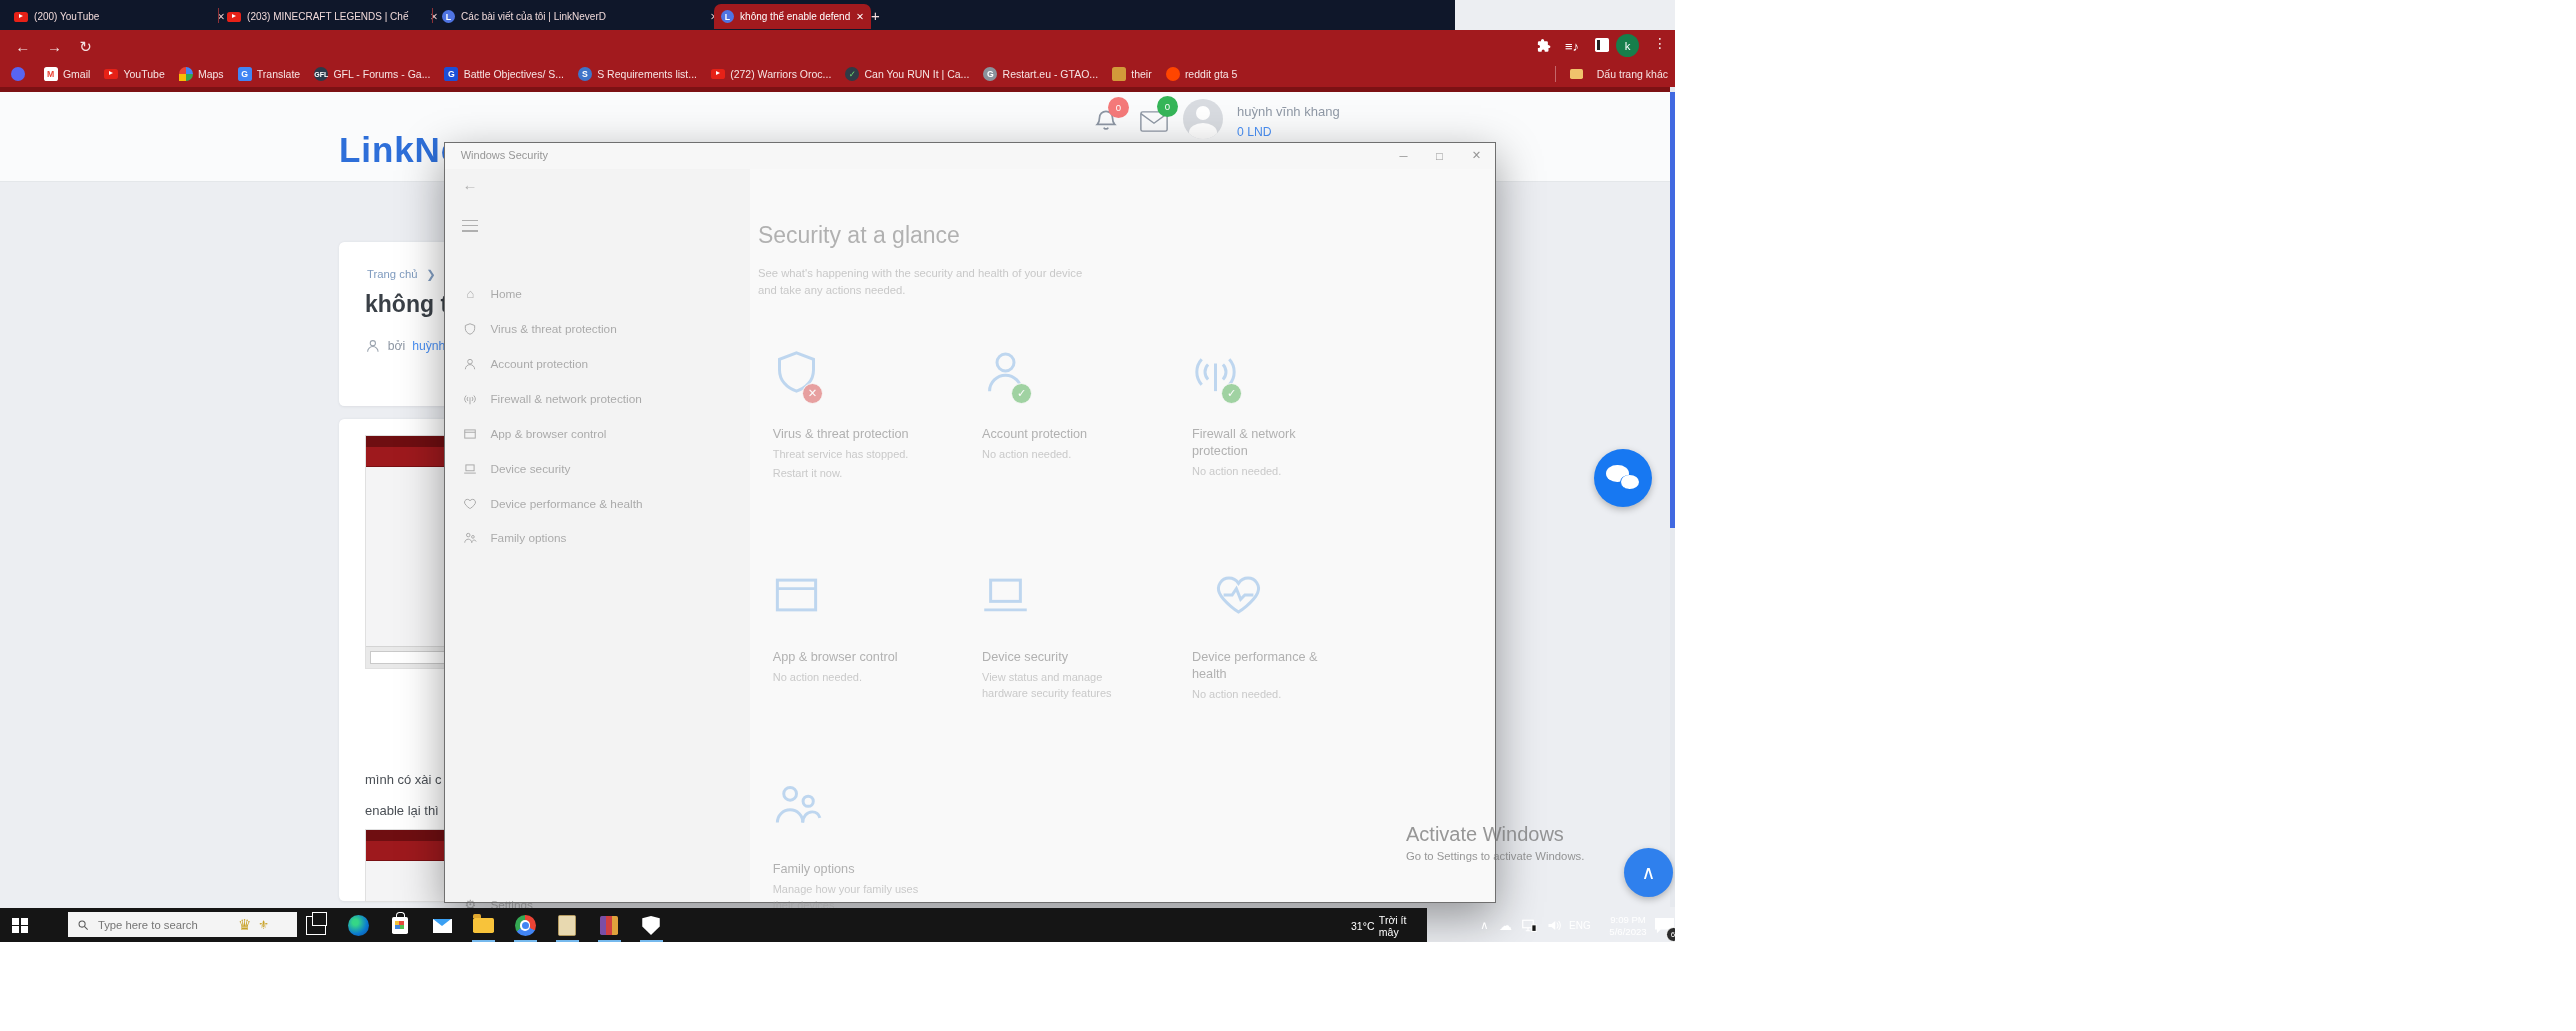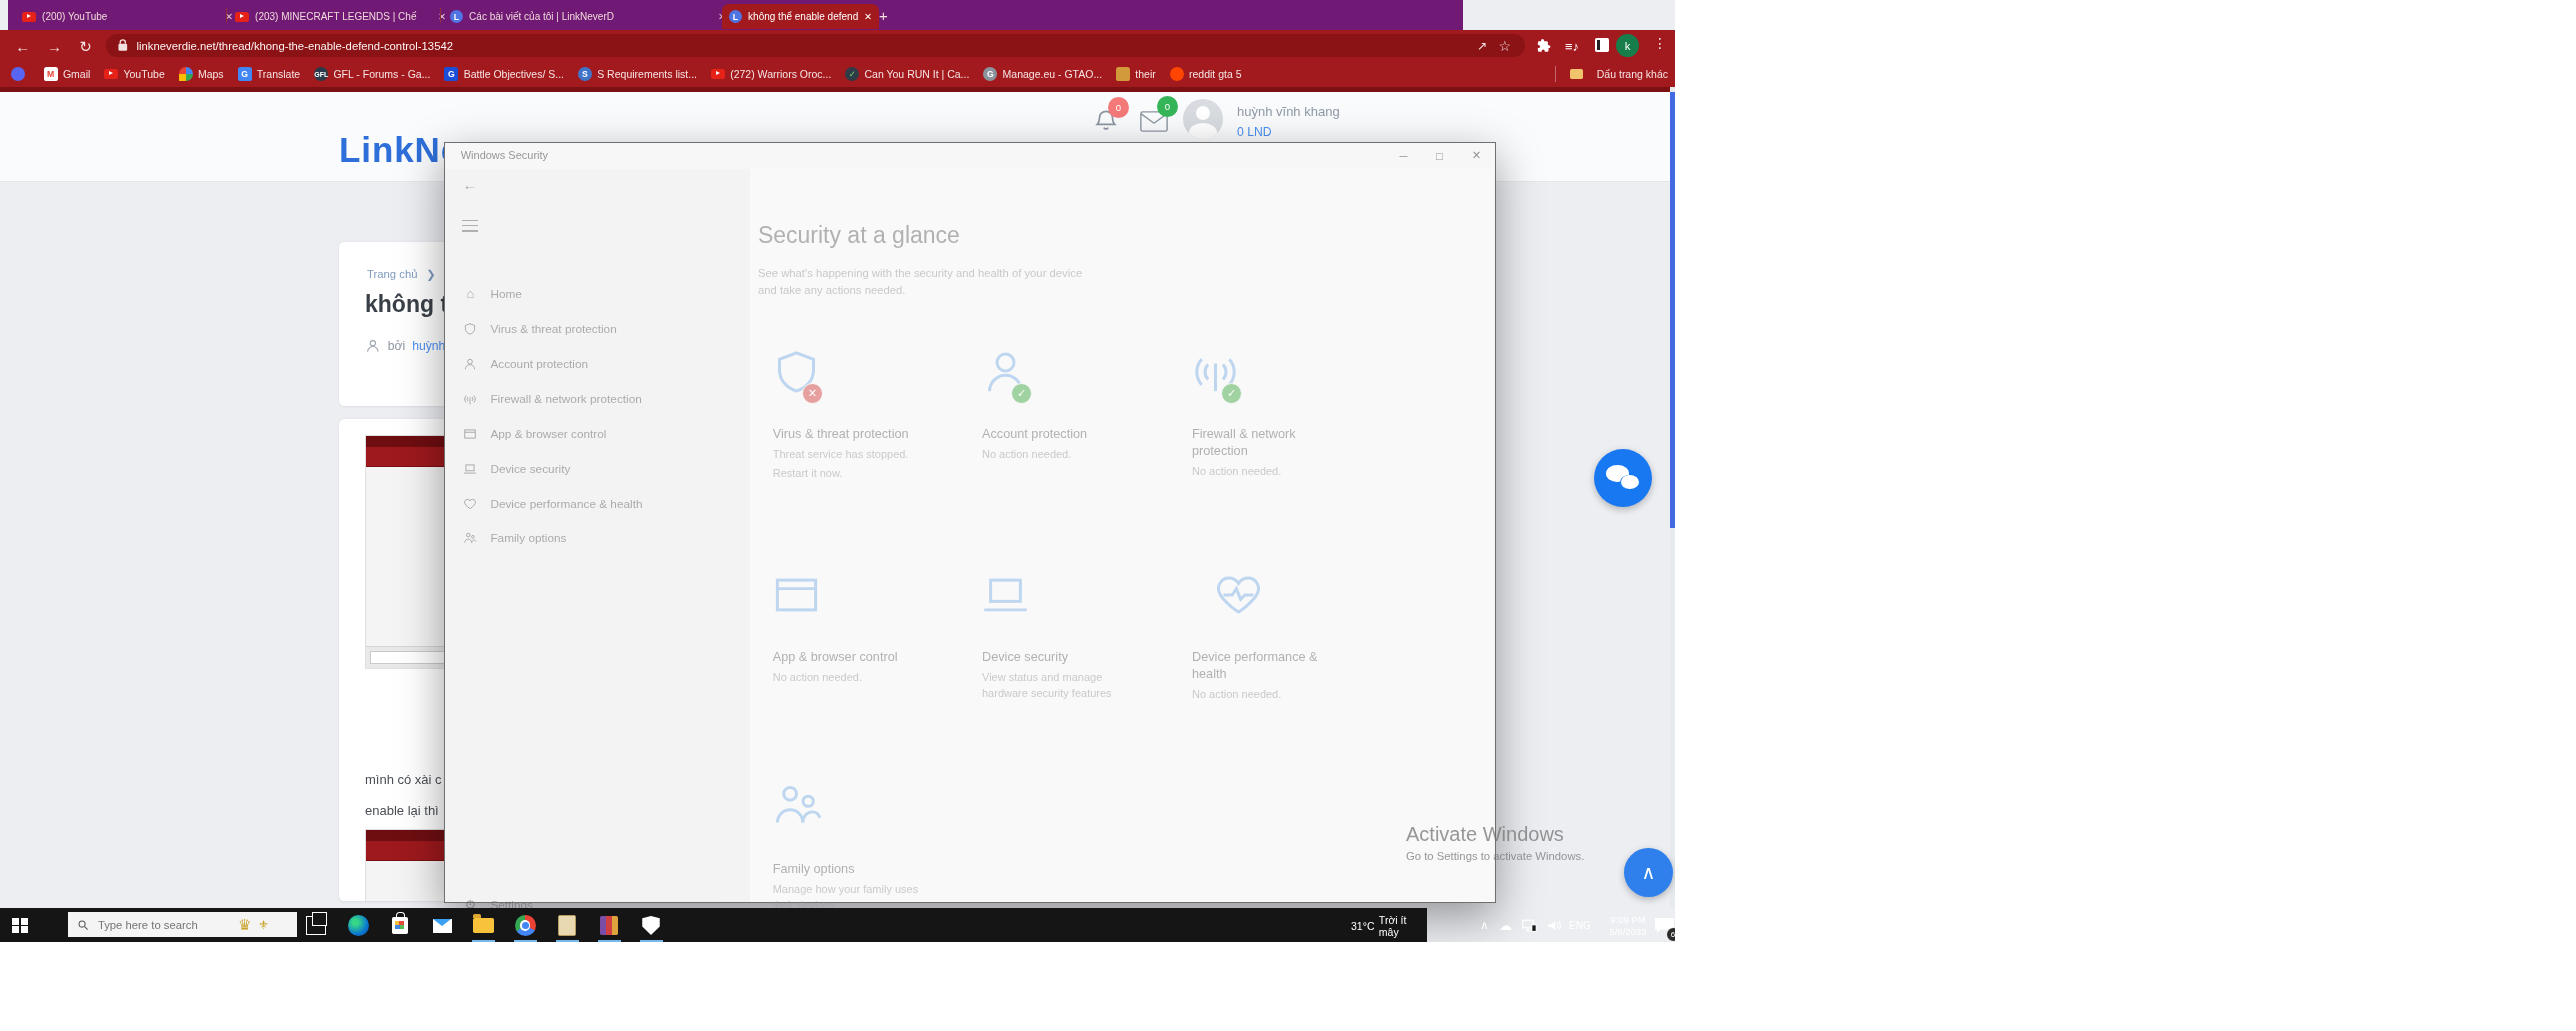--- a/index.html
+++ b/index.html
@@ -1,21 +1,21 @@
 <!DOCTYPE html>
 <html style="font-size:14px"><head>
 <meta charset="utf-8">
 <style>
   html,body{margin:0;padding:0;width:2576px;height:1031px;background:#ffffff;
     font-family:"Liberation Sans","DejaVu Sans",sans-serif;}
   .abs{position:absolute;}
   .screen{position:absolute;left:0;top:0;width:1675px;height:942px;overflow:hidden;background:#eceef2;}
 
   
-  .tabstrip{position:absolute;left:8px;top:0;width:1455px;height:30px;background:#701a75;}
+  .tabstrip{position:absolute;left:0;top:0;width:1455px;height:30px;background:#0f172a;}
   .tab{position:absolute;top:4.4px;height:25px;display:flex;align-items:center;gap:6.1px;
        padding:0 7px;font-size:10px;color:#f0dada;white-space:nowrap;overflow:hidden;}
   .tab.active{background:#a21a1e;border-radius:7px 7px 0 0;color:#ffffff;}
   .tab .x{margin-left:auto;font-size:9.6px;color:#e9c9c9;flex:0 0 auto;}
   .tab .title{overflow:hidden;text-overflow:clip;flex:1 1 auto;}
   .fav-yt{width:14px;height:10.5px;background:#e62117;border-radius:2.6px;flex:0 0 auto;position:relative;}
   .fav-yt:before{content:"";position:absolute;left:5.2px;top:2.6px;border-left:4.4px solid #fff;border-top:2.6px solid transparent;border-bottom:2.6px solid transparent;}
   .fav-lnd{width:13px;height:13px;border-radius:50%;background:#4f74e3;color:#fff;font-size:8.7px;font-weight:bold;
        display:flex;align-items:center;justify-content:center;flex:0 0 auto;}
   .tabsep{position:absolute;top:7.9px;width:0.9px;height:15px;background:#8d3136;}
@@ -163,32 +163,20 @@
       <span class="title">không thể enable defend contro</span>
       <span class="x" style="color:#fff;">✕</span>
     </div>
     <div class="newtab" style="left:866px;">+</div>
   </div>
 
   <div class="toolbar">
     <div class="navbtn" style="left:12.2px;">←</div>
     <div class="navbtn" style="left:44px;">→</div>
     <div class="navbtn" style="left:75px;">↻</div>
-    <div class="addr">
-      <span class="lock">
-        <svg width="9.6" height="12.2" viewBox="0 0 11 14">
-            <rect x="0.5" y="5.5" width="10" height="8" rx="1.5" fill="#f3e0e0"></rect>
-            <path d="M2.5 5.5V4a3 3 0 0 1 6 0v1.5" fill="none" stroke="#f3e0e0" stroke-width="1.5"></path>
-          </svg>
-      </span>
-      <span>linkneverdie.net/thread/khong-the-enable-defend-control-13542</span>
-      <span class="grow"></span>
-      <span class="addr-ic">↗</span>
-      <span class="addr-ic" style="margin-right:8.7px;font-size:14px;">☆</span>
-    </div>
     <div class="extic" style="left:1536px;top:7.9px;">
       <svg width="15" height="15" viewBox="0 0 24 24" fill="#ffffff">
           <path d="M20 11h-1V7a2 2 0 0 0-2-2h-4V4a2.5 2.5 0 1 0-5 0v1H5a2 2 0 0 0-2 2v4h1a2.5 2.5 0 1 1 0 5H3v4a2 2 0 0 0 2 2h4v-1a2.5 2.5 0 1 1 5 0v1h4a2 2 0 0 0 2-2v-4h1a2 2 0 1 0 0-4z"></path>
         </svg>
     </div>
     <div class="extic" style="left:1565px;top:8.7px;font-size:13px;color:#fff;">≡♪</div>
     <div class="extic" style="left:1595px;top:7.9px;">
       <span style="display:inline-block;width:14px;height:14px;background:#fff;border-radius:1.7px;position:relative;">
         <span style="position:absolute;left:1.7px;top:1.7px;width:3.5px;height:10.5px;background:#222;"></span>
       </span>
@@ -234,21 +222,21 @@
       <span class="bm">
         <span class="fav-yt"></span>
         <span>(272) Warriors Oroc...</span>
       </span>
       <span class="bm">
         <span class="bmic" style="background:#2f3b46;border-radius:50%;color:#6fdc6f;">✓</span>
         <span>Can You RUN It | Ca...</span>
       </span>
       <span class="bm">
         <span class="bmic" style="background:#8a939c;border-radius:50%;">G</span>
-        <span>Manage.eu - GTAO...</span>
+        <span>Restart.eu - GTAO...</span>
       </span>
       <span class="bm">
         <span class="bmic" style="background:#d29a3a;"></span>
         <span>their</span>
       </span>
       <span class="bm">
         <span class="bmic" style="background:#ff4500;border-radius:50%;"></span>
         <span>reddit gta 5</span>
       </span>
     </div>

